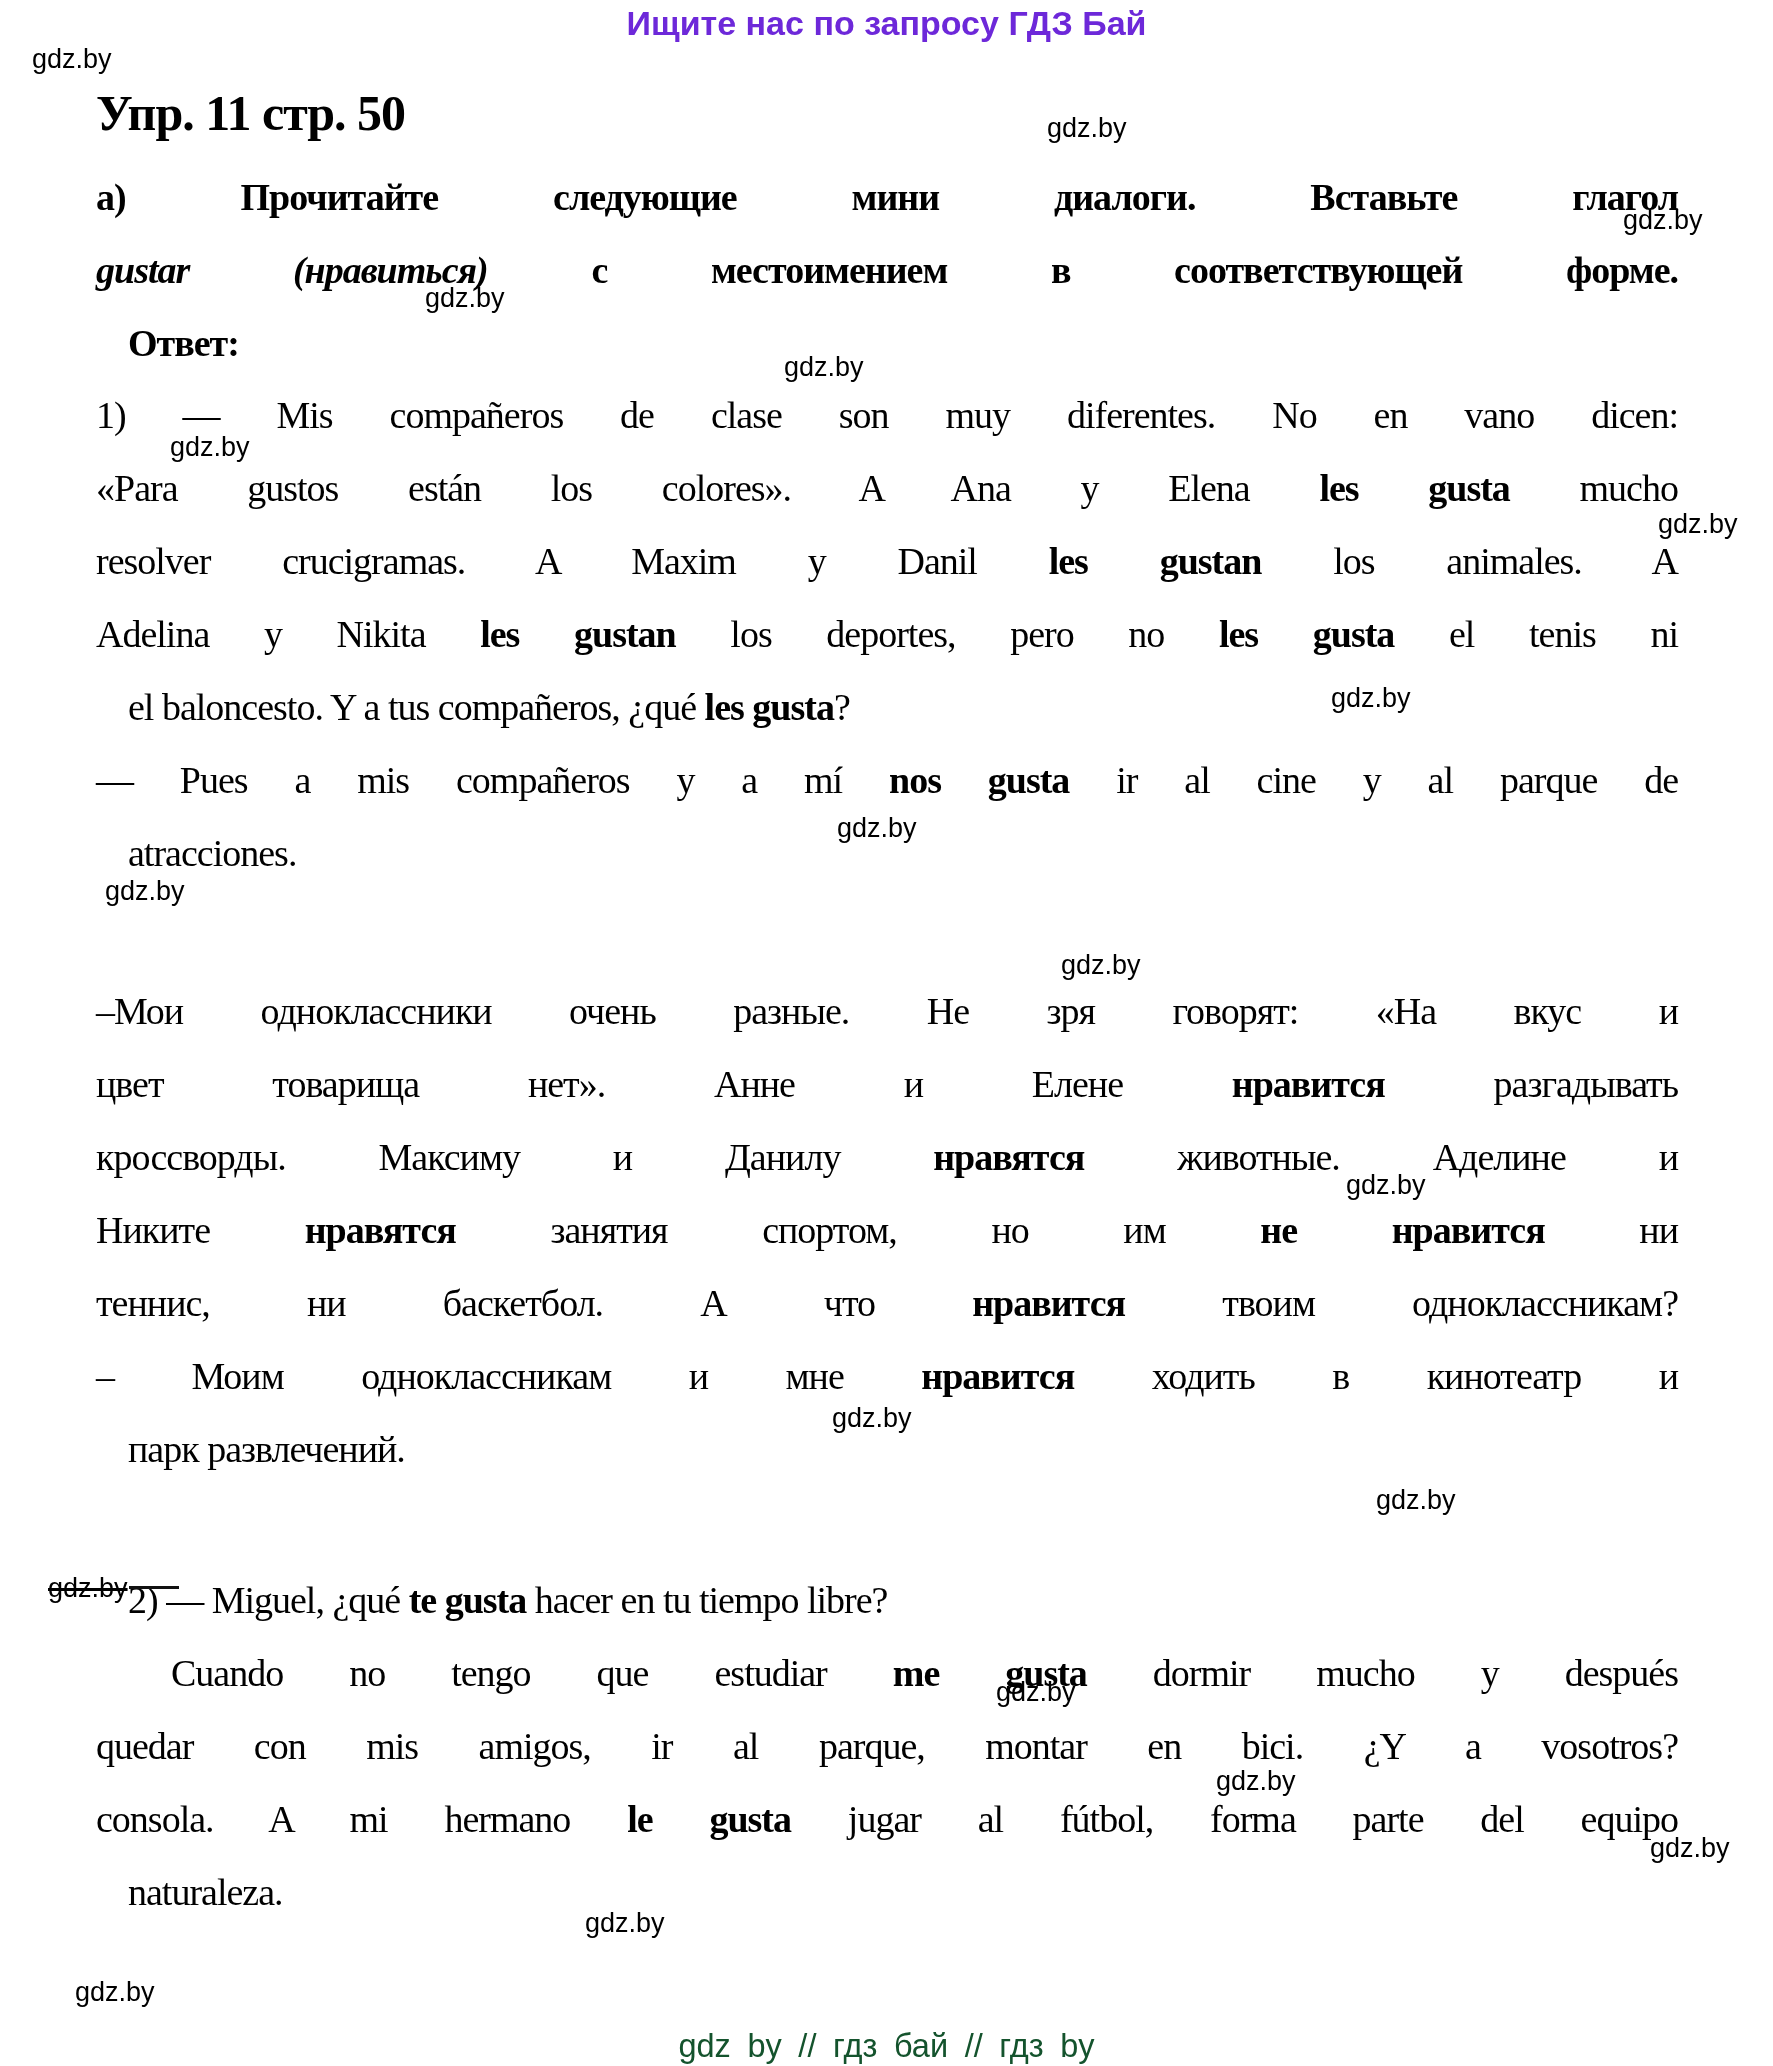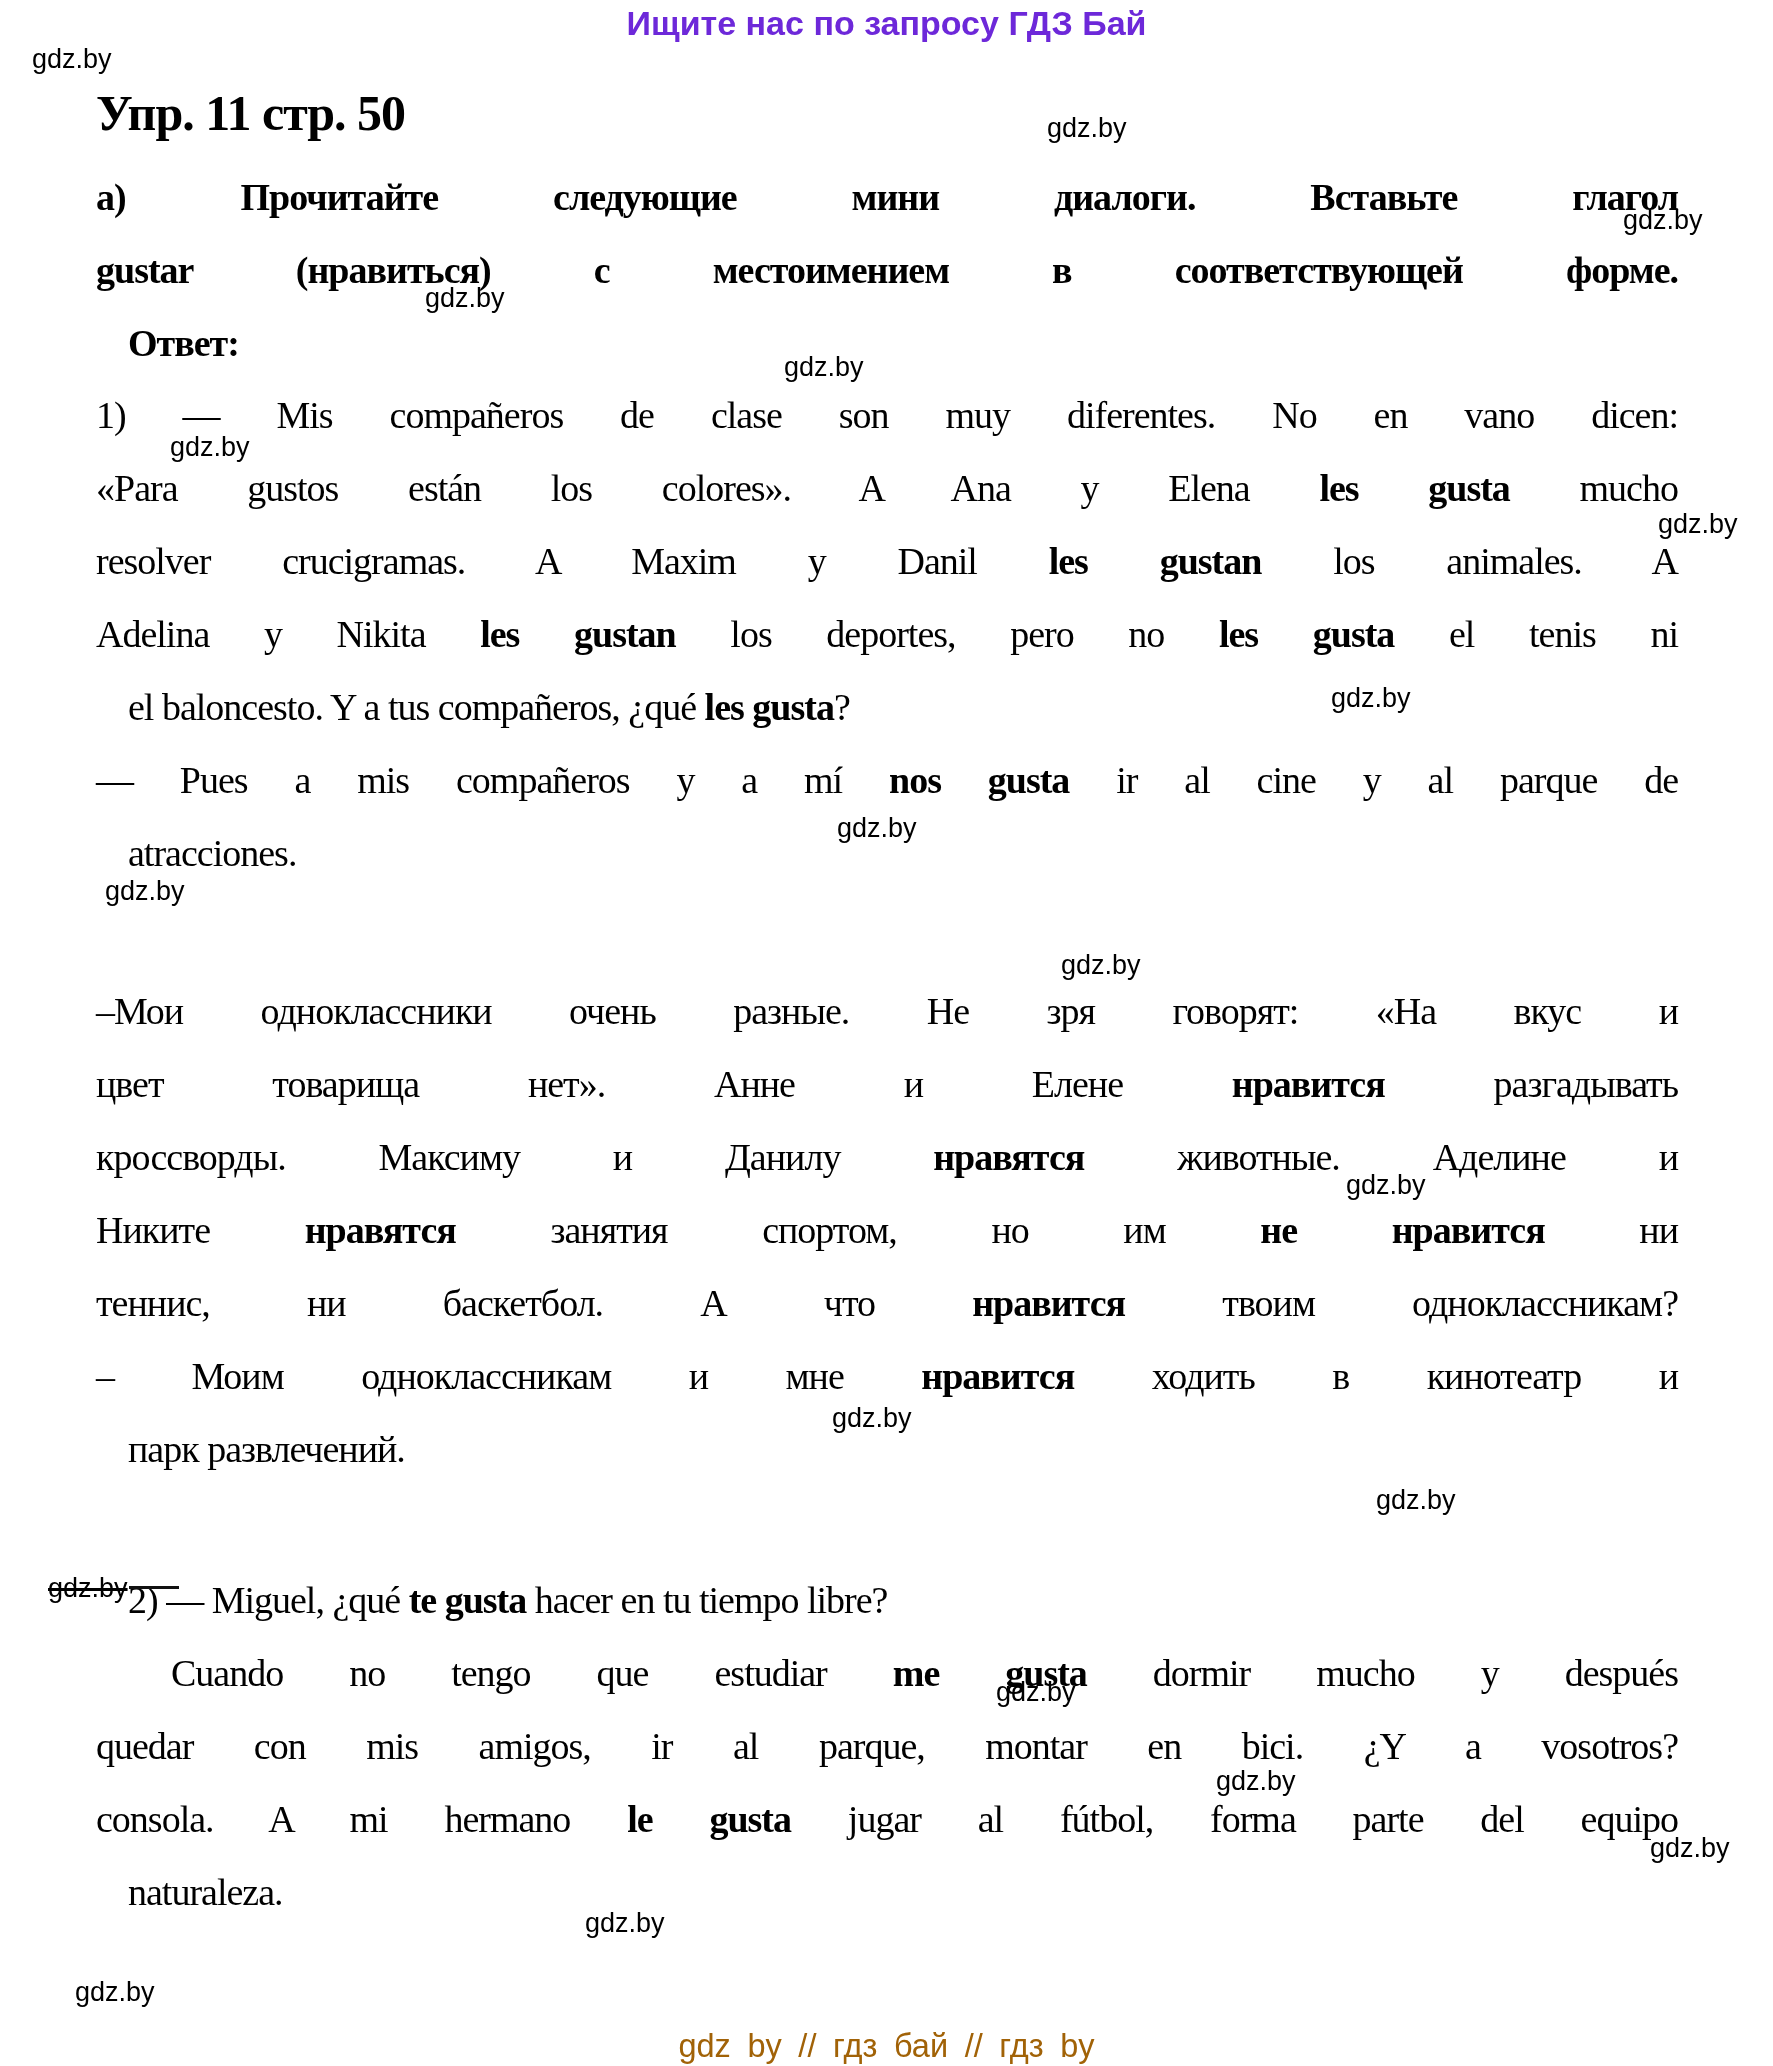--- a/index.html
+++ b/index.html
@@ -41,21 +41,21 @@
     font-size:38px;
     line-height:73px;
     height:73px;
     white-space:normal;
     letter-spacing:-1px;
   }
   .task-line{font-weight:bold;}
   .jline{text-align:justify;text-align-last:justify;}
   .lline{text-align:left;margin-left:32px;}
   .b{font-weight:bold;}
-  .i{}
+  .i{font-style:italic;}
   .indented{padding-left:75px;box-sizing:border-box;}
   .wm{
     position:absolute;
     font-family:"Liberation Sans","DejaVu Sans",sans-serif;
     font-size:27px;
     color:#000000;
     letter-spacing:0;
     white-space:nowrap;
   }
   .wm-struck{
@@ -107,21 +107,21 @@
 <div class="textblock" id="dialog2-es">
   <div class="tline lline"><span>2) — Miguel, ¿qué </span><span class="b">te gusta</span><span> hacer en tu tiempo libre?</span></div>
   <div class="tline jline indented"><span>Cuando no tengo que estudiar </span><span class="b">me gusta</span><span> dormir mucho y después</span></div>
   <div class="tline jline"><span>quedar con mis amigos, ir al parque, montar en bici.  ¿Y a vosotros?</span></div>
   <div class="tline jline"><span>consola. A mi hermano </span><span class="b">le gusta</span><span> jugar al fútbol, forma parte del equipo</span></div>
   <div class="tline lline"><span>naturaleza.</span></div>
 </div>
 
 <span class="wm wm-struck" style="left: 48px; top: 1573px;">gdz.by</span>
 
-<div class="banner-purple" style="color: #a16207;">gdz by  //  гдз бай  //  гдз by</div>
+<div class="banner-purple" style="color: #14532d;">gdz by  //  гдз бай  //  гдз by</div>
 
 <span class="wm" style="left: 32px; top: 44px;">gdz.by</span>
 <span class="wm" style="left: 1047px; top: 113px;">gdz.by</span>
 <span class="wm" style="left: 1623px; top: 205px;">gdz.by</span>
 <span class="wm" style="left: 425px; top: 283px;">gdz.by</span>
 <span class="wm" style="left: 784px; top: 352px;">gdz.by</span>
 <span class="wm" style="left: 170px; top: 432px;">gdz.by</span>
 <span class="wm" style="left: 1658px; top: 509px;">gdz.by</span>
 <span class="wm" style="left: 1331px; top: 683px;">gdz.by</span>
 <span class="wm" style="left: 837px; top: 813px;">gdz.by</span>

